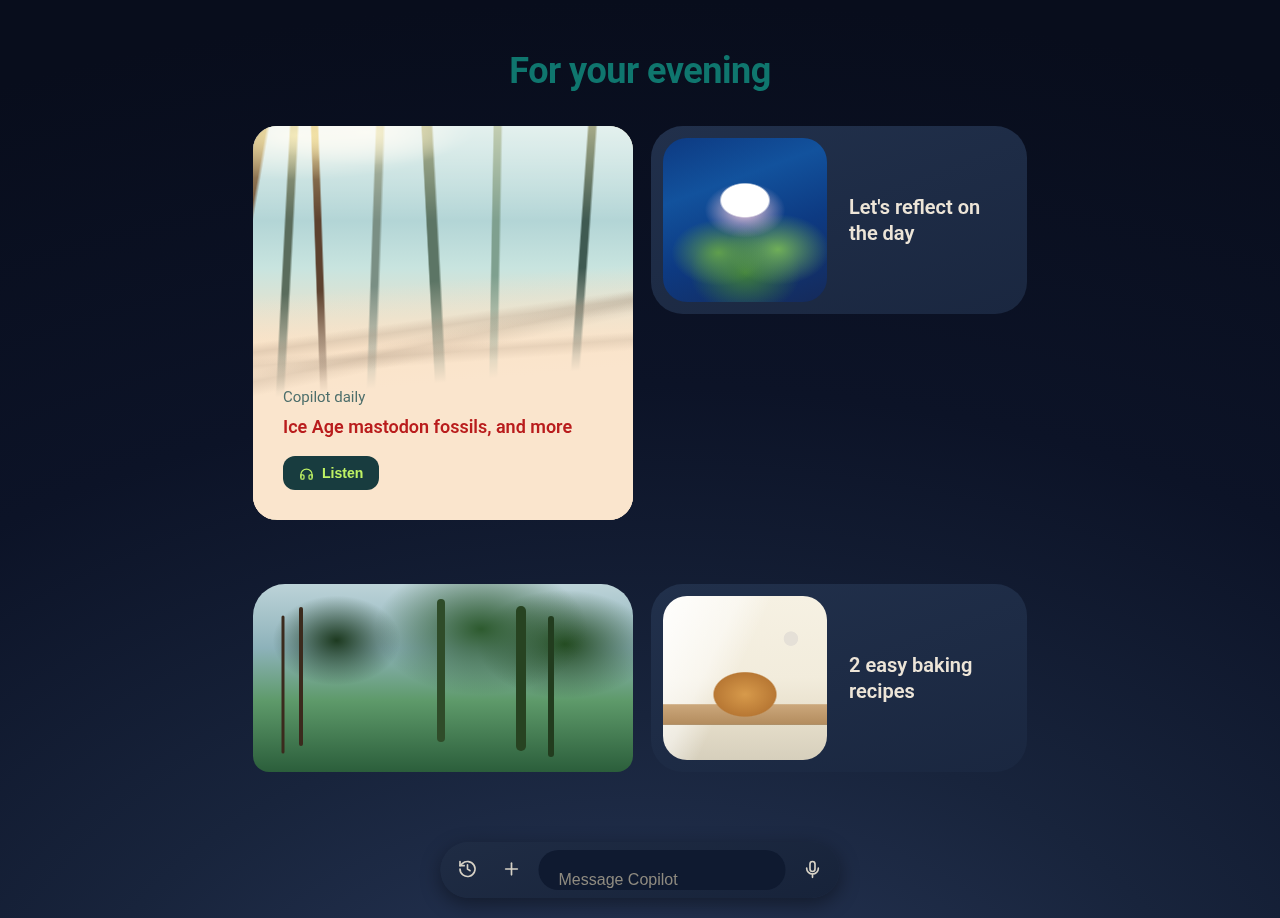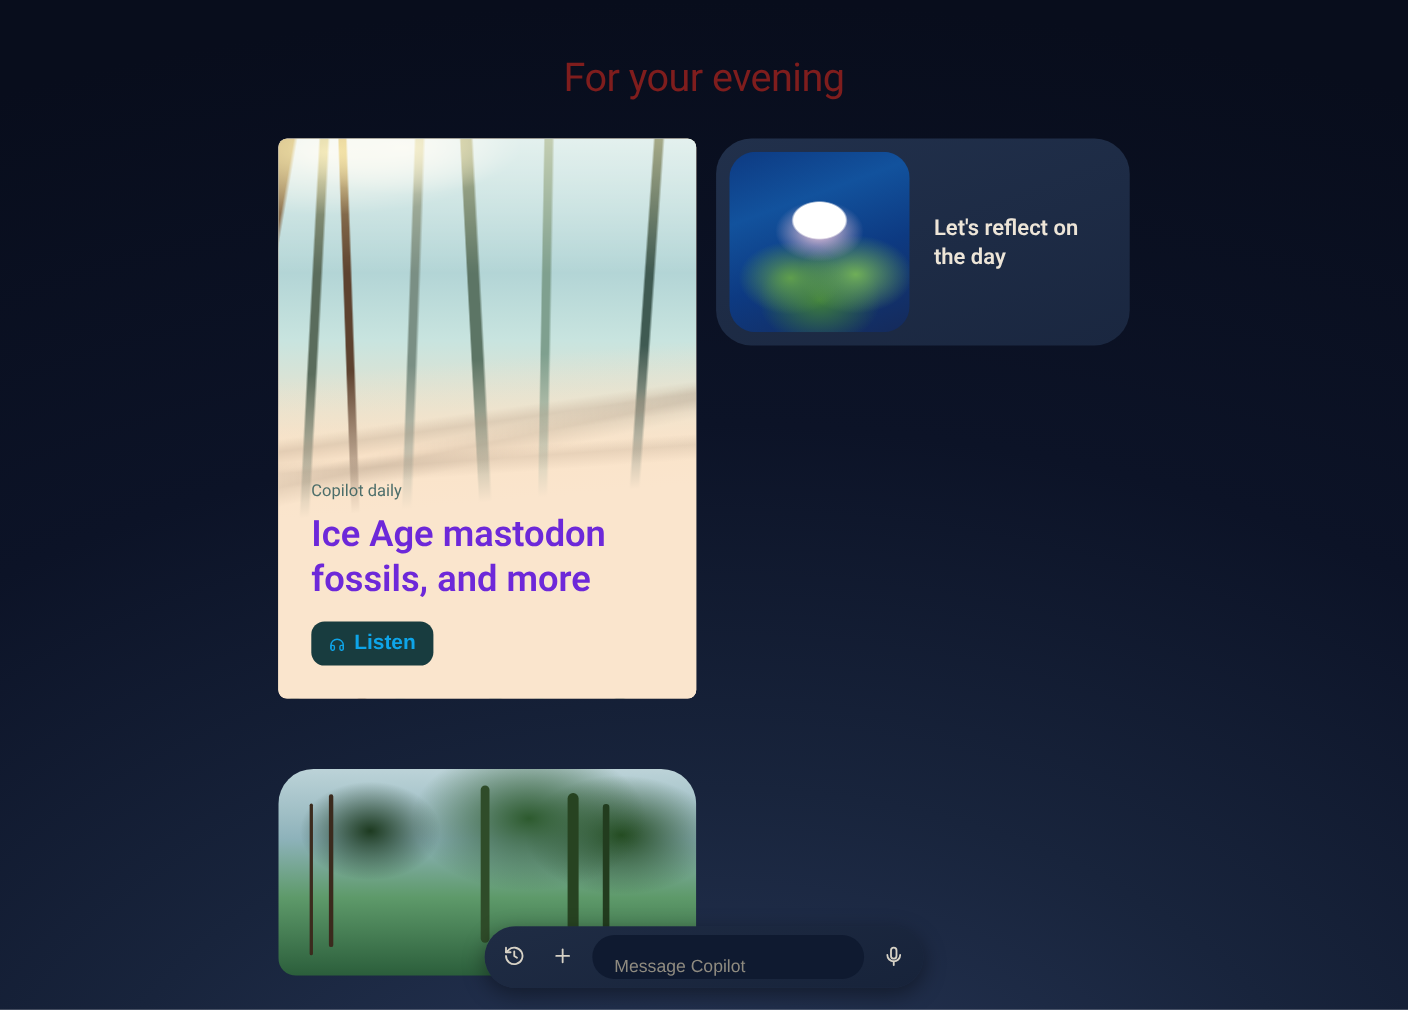--- a/index.html
+++ b/index.html
@@ -22,36 +22,36 @@
   }
   .page{
     width:100%;
     padding-top:50px;
     display:flex;
     flex-direction:column;
     align-items:center;
   }
   h1.section-title{
     font-size:36px;
-    font-weight:400;
+    font-weight:700;
     margin:0 0 34px 0;
-    color:#7f1d1d;
+    color:#0f766e;
     letter-spacing:-0.5px;
   }
   .row{
     display:flex;
     gap:18px;
     width:774px;
     margin-bottom:64px;
   }
   
   .feature-card{
     position:relative;
-    width:380px;height:509px;
-    border-radius:8px;
+    width:380px;height:394px;
+    border-radius:24px;
     overflow:hidden;
     cursor:pointer;
     background:#fae4cc;
   }
   .forest-art{
     position:absolute;inset:0;
     background:
       linear-gradient(175deg, rgba(250,229,205,0) 40%, rgba(250,229,205,1) 64%),
       linear-gradient(100deg,#6a4d36 3%,transparent 3.8%),
       linear-gradient(93deg,transparent 9%,#5a6c5c 9.5%,#5a6c5c 11%,transparent 11.6%),
@@ -82,37 +82,37 @@
     padding:0 30px 30px 30px;
     color:#204a4d;
   }
   .feature-kicker{
     font-size:15px;
     opacity:0.85;
     margin-bottom:10px;
     color:#2f5a5a;
   }
   .feature-title{
-    font-size:33px;
+    font-size:18px;
     font-weight:600;
     line-height:1.25;
-    color:#6d28d9;
+    color:#b91c1c;
     margin-bottom:18px;
     max-width:300px;
   }
   .listen-btn{
     display:inline-flex;
     align-items:center;
     gap:8px;
     background:#183c3f;
-    color:#0ea5e9;
+    color:#bef264;
     border:none;
     border-radius:12px;
     padding:9px 16px;
-    font-size:19px;
+    font-size:14px;
     font-weight:600;
     cursor:pointer;
   }
   .listen-btn svg{width:15px;height:15px;display:block;}
   
   .col{display:flex;flex-direction:row;gap:35px;flex:1;}
   .small-card{
     display:flex;align-items:center;gap:22px;
     background:linear-gradient(160deg,#21304b 0%, #1a2740 100%);
     border-radius:32px;
@@ -243,20 +243,26 @@
       <div class="small-card">
         <div class="thumb thumb-lily"></div>
         <div class="label">Let's reflect on the day</div>
       </div>
     </div>
   </div>
 
 
   <div class="row2">
     <div class="topics-large"></div>
+    <div class="col">
+      <div class="small-card">
+        <div class="thumb thumb-bread"></div>
+        <div class="label">2 easy baking recipes</div>
+      </div>
+    </div>
   </div>
 
 </div>
 
 <div class="input-bar">
   <button class="ib-btn">
     <span>
       <svg viewBox="0 0 24 24" fill="none" stroke="currentColor" stroke-width="2" stroke-linecap="round" stroke-linejoin="round">
           <path d="M3 12a9 9 0 1 0 2.64-6.36L3 8"></path>
           <polyline points="3 3 3 8 8 8"></polyline>

